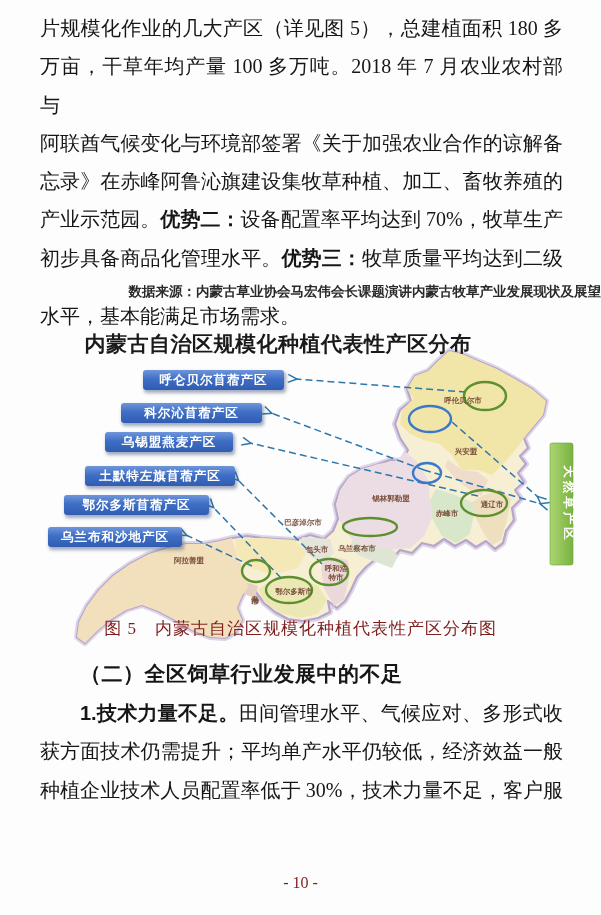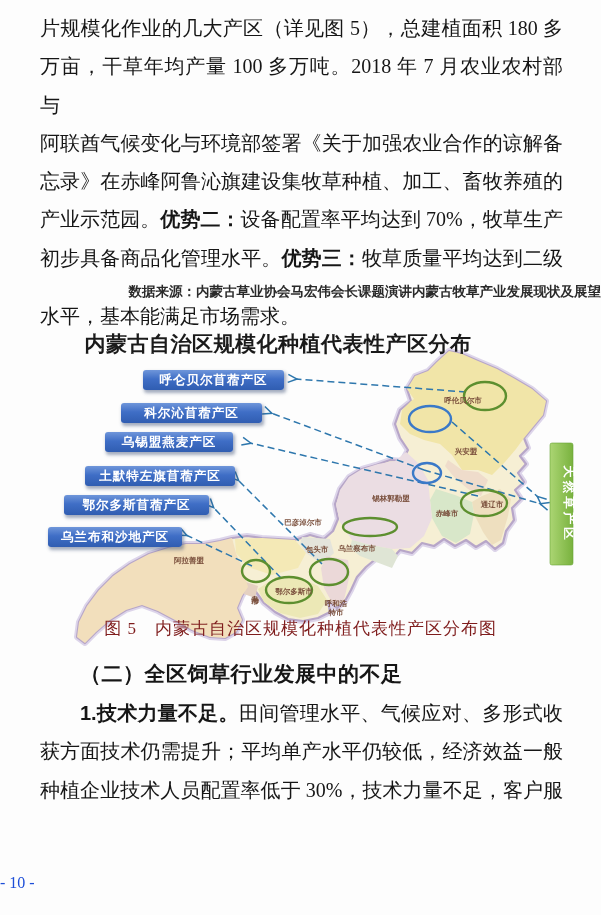--- a/index.html
+++ b/index.html
@@ -17,21 +17,21 @@
   .line.last{text-align-last:left;margin-top:20px;}
   .line.indent{text-indent:40px;}
   .hei{font-weight:700;font-family:"Liberation Sans","DejaVu Sans",sans-serif;}
   #source-note{top:283px;left:0;width:601px;text-align:right;font-size:13.5px;color:#2a2a2a;
     font-family:"Liberation Sans","DejaVu Sans",sans-serif;font-weight:600;}
   #figure-title{top:330px;left:0;width:556px;text-align:center;font-size:21px;font-weight:700;
     color:#1a1a1a;font-family:"Liberation Sans","DejaVu Sans",sans-serif;letter-spacing:.5px;}
   #figure-caption{top:617px;left:0;width:601px;text-align:center;font-size:17px;color:#7f1d1d;letter-spacing:1px;}
   #section-heading{top:660px;left:80px;font-size:21px;font-weight:700;
     font-family:"Liberation Sans","DejaVu Sans",sans-serif;letter-spacing:.5px;}
-  #page-number{top:874px;left:0;width:601px;text-align:left;font-size:16px;color:#1d4ed8;}
+  #page-number{top:874px;left:0;width:601px;text-align:center;font-size:16px;color:#7f1d1d;}
   .area-box{
     position:absolute;z-index:3;height:20px;border-radius:3px;
     background:linear-gradient(180deg,#6f96da 0%,#3f6ec6 45%,#305db1 100%);
     box-shadow:1.5px 2.5px 3.5px rgba(50,70,110,.45);
     color:#fff;text-align:center;letter-spacing:1px;
     font:700 12.5px/20px "Liberation Sans","DejaVu Sans",sans-serif;
   }
   .map-label{
     position:absolute;z-index:2;transform:translate(-50%,-50%);
     font:700 7.5px/8.5px "Liberation Sans","DejaVu Sans",sans-serif;
@@ -157,21 +157,21 @@
       <div class="map-label" style="left: 466px; top: 452px;">兴安盟</div>
       <div class="map-label" style="left: 391px; top: 499px;">锡林郭勒盟</div>
       <div class="map-label" style="left: 447px; top: 514px;">赤峰市</div>
       <div class="map-label" style="left: 492px; top: 505px;">通辽市</div>
       <div class="map-label" style="left: 357px; top: 549px;">乌兰察布市</div>
       <div class="map-label" style="left: 317px; top: 550px;">包头市</div>
       <div class="map-label" style="left: 271px; top: 523px; margin-left: 32px;">巴彦淖尔市</div>
       <div class="map-label" style="left: 189px; top: 561px;">阿拉善盟</div>
       <div class="map-label vertical" style="left: 255px; top: 590px;">乌海市</div>
       <div class="map-label" style="left: 294px; top: 592px;">鄂尔多斯市</div>
-      <div class="map-label wrap" style="left: 336px; top: 608px; width: 24px;">呼和浩特市</div>
+      <div class="map-label wrap" style="left: 336px; top: 573px; width: 24px;">呼和浩特市</div>
     </div>
 
   <div class="textblock" id="figure-caption">图 5　内蒙古自治区规模化种植代表性产区分布图</div>
 
   <div class="textblock" id="section-heading">（二）全区饲草行业发展中的不足</div>
 
   <div class="textblock para" id="para2">
       <div class="line indent"><span class="hei">1.技术力量不足。</span><span>田间管理水平、气候应对、多形式收</span></div>
       <div class="line"><span>获方面技术仍需提升；平均单产水平仍较低，经济效益一般</span></div>
       <div class="line"><span>种植企业技术人员配置率低于 30%，技术力量不足，客户服</span></div>

